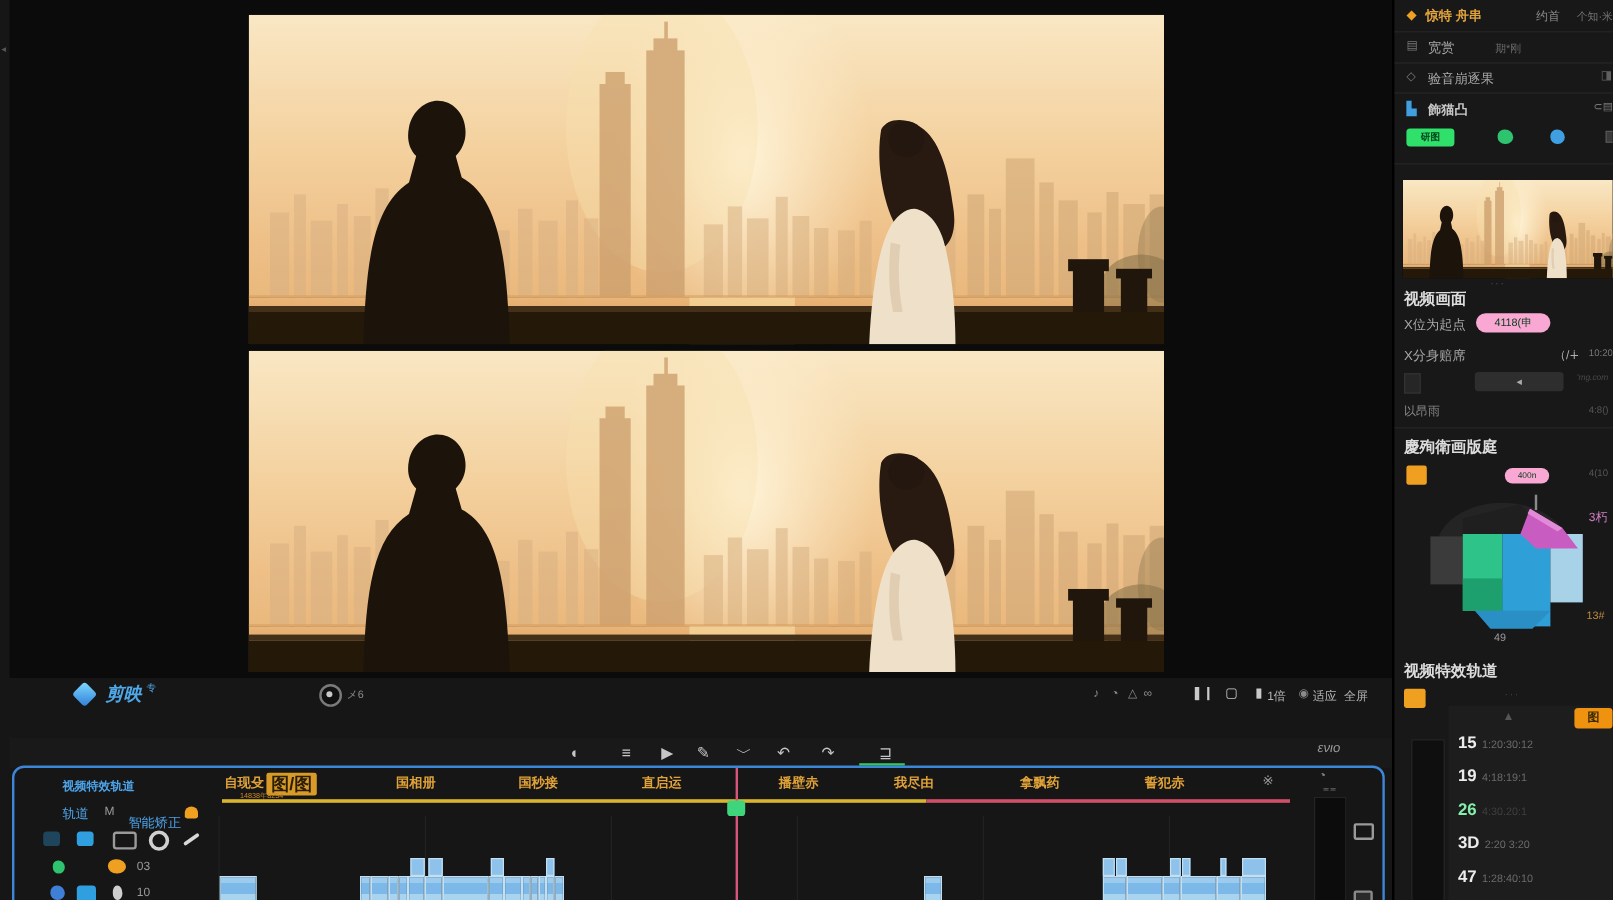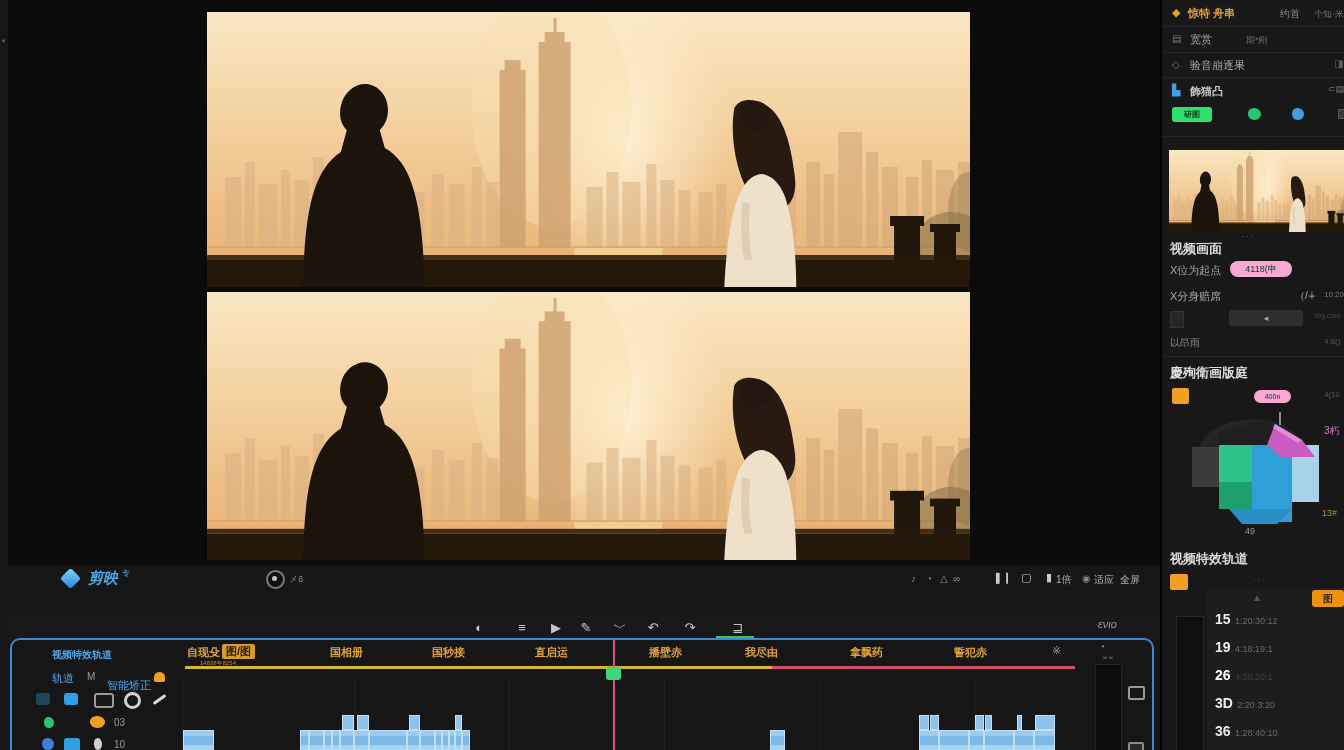--- a/index.html
+++ b/index.html
@@ -34,21 +34,21 @@
   
   #toolbar{left:8px;top:615px;width:1152px;height:25px;background:#191919;}
   .tool{color:#c6c6c6;font-size:13px;line-height:25px;text-align:center;width:22px;}
   .tool-underline{height:2px;background:#35c75a;}
   
   #tl{left:10px;top:638px;width:1140px;height:120px;border:2px solid #3d87d8;border-radius:10px;
      background:#161616;overflow:hidden;}
   .blue-t{color:#4da3e8;}
   .gridv{width:1px;top:40px;height:80px;background:#222222;}
   .ruler-lab{color:#e0a238;font-size:11px;font-weight:bold;white-space:nowrap;}
-  .ruler-hl{background:#d89a28;color:#2a1d02;font-size:11px;font-weight:bold;border-radius:2px;padding:0 4px;}
+  .ruler-hl{background:#d89a28;color:#2a1d02;font-size:15px;font-weight:bold;border-radius:2px;padding:0 4px;}
   .tl-yellow{height:3px;background:#d7b52e;}
   .tl-pink{height:3px;background:#cf5068;}
   .clip{background:linear-gradient(#9ccbee 0 25%,#7db9e8 25% 70%,#a9d4f0 70% 100%);
     border:1px solid #bfe0f5;box-sizing:border-box;}
   .riser{background:#8ec2ea;border:1px solid #bfe0f5;box-sizing:border-box;}
   .playhead{width:2px;background:#d8547a;}
   .icon-sq{width:14px;height:12px;background:#2f9fe0;border-radius:3px;}
   .icon-cam{width:16px;height:11px;border:2px solid #9a9a9a;border-radius:3px;}
   .icon-ring{width:11px;height:11px;border:3px solid #d0d0d0;border-radius:50%;}
   .pen{width:15px;height:3px;background:#d8d8d8;border-radius:2px;transform:rotate(-35deg);}
@@ -61,21 +61,21 @@
   .rp-div{left:0;width:184px;height:1px;background:#262626;}
   .rp-lab{color:#a8a8a8;font-size:11px;text-align:right;}
   .rp-dim{color:#6a6a6a;font-size:9px;}
   .rp-sec{color:#dcdcdc;font-size:13px;font-weight:bold;}
   .badge-green{background:#f9a8d4;border-radius:8px;color:#063a18;font-weight:normal;text-align:center;}
   .btn-green{background:#2fe06a;border-radius:3px;color:#05431c;font-weight:bold;text-align:center;}
   .swatch{background:#f0a020;border-radius:2px;}
   .btn-dark{background:#2e2e2e;border-radius:3px;color:#aaa;text-align:center;}
   .mk-num{color:#ececec;font-weight:bold;font-size:14px;margin-top:36px;}
   .mk-time{color:#6a6a6a;font-size:9px;text-align:center;}
-  .mk-dim .mk-num{color:#ffffff;} .mk-dim .mk-time{color:#3f3f3f;}
+  .mk-dim .mk-num{color:#86efac;} .mk-dim .mk-time{color:#3f3f3f;}
   .btn-orange{background:#ef9210;border-radius:3px;color:#3a2a00;font-weight:bold;font-size:10px;text-align:center;}
 </style>
 </head>
 <body>
 
 <div id="stage">
 
   <svg width="0" height="0" style="position:absolute">
     <defs>
       <linearGradient id="sky" x1="0" y1="0" x2="0" y2="1">
@@ -404,20 +404,20 @@
       </div>
       <div class="abs mk-dim" style="left:8px;top:78px;">
         <span class="mk-num">26</span>
         <span class="mk-time">4:30.20:1</span>
       </div>
       <div class="abs" style="left:8px;top:106px;">
         <span class="mk-num">3D</span>
         <span class="mk-time">2:20 3:20</span>
       </div>
       <div class="abs" style="left:8px;top:134px;">
-        <span class="mk-num">36</span>
+        <span class="mk-num">47</span>
         <span class="mk-time">1:28:40:10</span>
       </div>
     </div>
     <div class="abs" style="left:14px;top:616px;width:26px;height:134px;background:#0f0f0f;border:1px solid #262626;"></div>
   </div>
 
 </div>
 
 </body></html>

